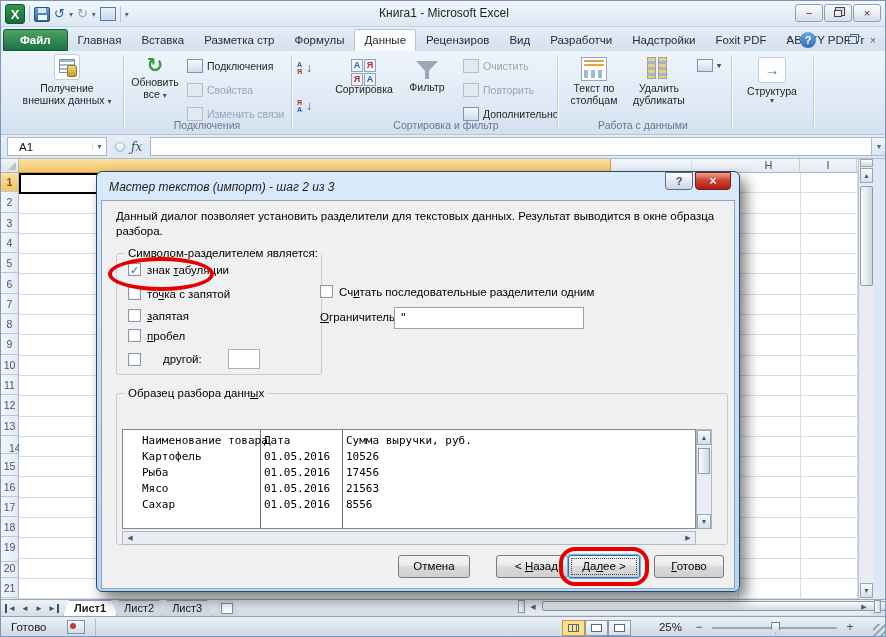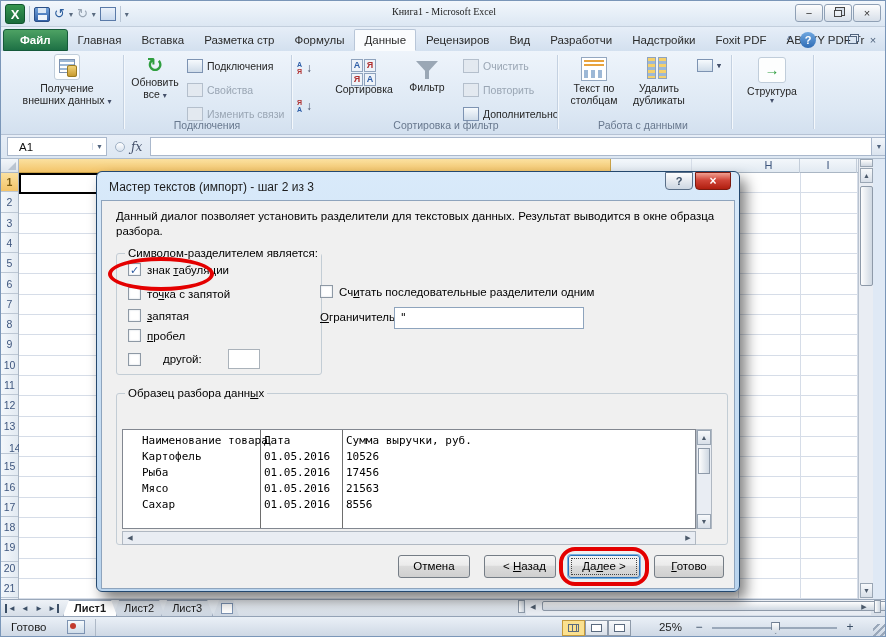--- a/index.html
+++ b/index.html
@@ -16,21 +16,21 @@
   .logo { width:20px; height:20px; background:linear-gradient(#36954f,#1a6b3c); border-radius:3px;
     color:#fff; font-weight:bold; font-size:13px; text-align:center; line-height:20px; border:1px solid #11552e;}
   .qat-sep { width:1px; height:16px; background:#b9c6d6; }
   .floppy { width:16px; height:15px; background:linear-gradient(#6f9fd8,#3362a8); border:1px solid #2a4f86; border-radius:2px; position:relative;}
   .floppy:before{content:""; position:absolute; left:3px; top:0; width:8px; height:5px; background:#dce8f5;}
   .floppy:after{content:""; position:absolute; left:3px; bottom:1px; width:9px; height:5px; background:#eef4fb;}
   .qbtn { font-size:13px; line-height:16px; color:#2e5f9e; }
   .qbtn.gray { color:#9aa6b4; }
   .qcaret { font-size:8px; color:#5a6b80; }
   .sheetset { width:16px; height:14px; border:1px solid #5a7aa8; background:linear-gradient(#eaf1fa,#c8d9ee); font-size:8px; color:#35587e; text-align:center; line-height:13px;}
-  .win-title { position:absolute; left:0; right:0; top:5px; text-align:center; font-size:10px; color:#1e1e1e;font-family:Liberation Serif, serif; }
+  .win-title { position:absolute; left:0; right:0; top:5px; text-align:center; font-size:12px; color:#1e1e1e; }
   .winbtns { position:absolute; right:6px; top:3px; display:flex; gap:1px; }
   .wbtn { width:28px; height:18px; border:1px solid #8fa0b5; border-radius:3px;
     background:linear-gradient(#fdfdfd,#d7dfe9); text-align:center; font-size:11px; line-height:16px; color:#333; }
   .restore-glyph { width:8px; height:7px; border:1px solid #444; margin:5px auto 0; box-shadow:2px -2px 0 -0px #d7dfe9, 2px -2px 0 1px #444; }
   
   .tabrow { position:absolute; left:0; top:26px; width:886px; height:24px;
     background:linear-gradient(#e6eef8,#d3e0ef); }
   .tabs { position:absolute; left:2px; top:2px; display:flex; height:22px; align-items:flex-end; }
   .rtab { font-size:11.5px; color:#2b2b2b; padding:4px 9px 4px 9px; border:1px solid transparent; white-space:nowrap; overflow:hidden; }
   .rtab.file { background:linear-gradient(#4da263,#1e7145); color:#fff; border:1px solid #15593a;
@@ -106,21 +106,21 @@
   .selcell { position:absolute; left:0; top:0; width:80px; height:21px; border:2px solid #000; background:#fff;}
   .vscroll { position:absolute; left:857px; top:0; width:15px; height:440px; background:#e9edf3; border-left:1px solid #b9c3d0;}
   .vs-split { position:absolute; left:1px; top:0; width:13px; height:8px; background:linear-gradient(#fdfdfd,#cfd7e1); border:1px solid #9aa6b4;}
   .sbtn { position:absolute; left:1px; width:13px; height:15px; background:linear-gradient(#f7f9fb,#d8dfe8); border:1px solid #9aa6b4; font-size:7px; color:#4c5a6b; text-align:center; line-height:14px;}
   .vthumb { position:absolute; left:1px; top:27px; width:13px; height:100px; background:linear-gradient(90deg,#fdfdfd,#cfd8e2); border:1px solid #8e9aa9; border-radius:2px;}
   
   .dialog { position:absolute; left:95px; top:170px; width:644px; height:421px; z-index:20;
     border:1px solid #24486e; border-radius:6px; box-shadow:6px 8px 14px rgba(0,0,0,.5);
     background:linear-gradient(#d9eafa,#b9d4ee); padding:4px; }
   .dlg-title { height:24px; position:relative; }
-  .dlg-title .t { position:absolute; left:8px; top:4px; font-size:12px; color:#1c1c1c; }
+  .dlg-title .t { position:absolute; left:8px; top:4px; font-size:12px; color:#1c1c1c;font-style:italic; }
   .dlg-btns { position:absolute; right:4px; top:-4px; display:flex; }
   .dlg-help { width:28px; height:18px; background:linear-gradient(#fdfdfd,#ccd6e2); border:1px solid #5a6f88; border-radius:0 0 4px 4px;
     font-size:11px; font-weight:bold; color:#3c4f66; text-align:center; line-height:17px; }
   .dlg-close { width:36px; height:18px; background:linear-gradient(#f2a091,#d04437 45%,#b01e0f); border:1px solid #7c1a10; border-radius:0 0 4px 4px;
     color:#fff; font-size:12px; font-weight:bold; text-align:center; line-height:16px; margin-left:2px; }
   .dlg-body { position:relative; height:389px; background:#f0f0f0; border:1px solid #8ea4bd; }
   .intro { position:absolute; left:14px; top:8px; width:608px; font-size:11.5px; color:#000; line-height:15px; }
   .groupbox { position:absolute; border:1px solid #c3cdd5; border-radius:3px; }
   .gb-label { position:absolute; left:8px; top:-7px; background:#f0f0f0; padding:0 3px; font-size:11.5px; color:#000; white-space:nowrap;}
   .gb1 { left:14px; top:52px; width:206px; height:122px; }
@@ -472,21 +472,21 @@
         <div class="sbtn" style="top:0;">▲</div>
         <div class="pv-vthumb"></div>
         <div class="sbtn" style="top:84px;">▼</div>
       </div>
       <div class="pv-hscroll">
         <div class="hbtn" style="left:0;">◀</div>
         <div class="hbtn" style="right:0;">▶</div>
       </div>
 
       <div class="btn" style="left:296px; width:72px;">Отмена</div>
-      <div class="btn" style="left:382px; width:72px;padding-left:9px;">
+      <div class="btn" style="left:394px; width:72px;padding-left:9px;">
         <span>&lt; </span><span class="key">Н</span><span>азад</span>
       </div>
       <div class="btn focused" style="left:466px; width:72px;">
         <span>Да</span><span class="key">л</span><span>ее &gt;</span>
       </div>
       <div class="btn" style="left:552px; width:70px;">
         <span></span><span class="key">Г</span><span>отово</span>
       </div>
       <div class="red-rect"></div>
     </div>

